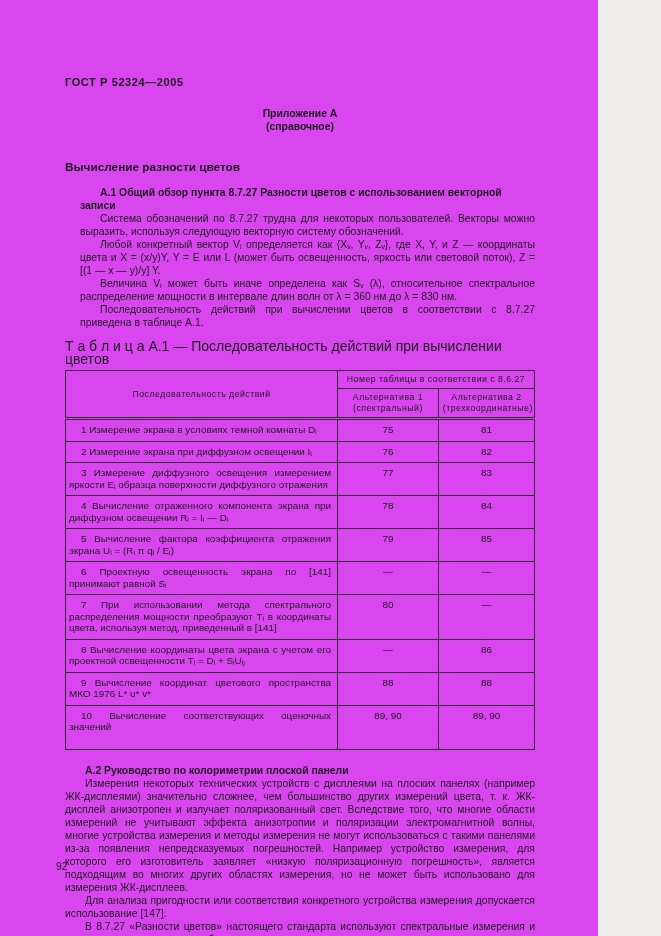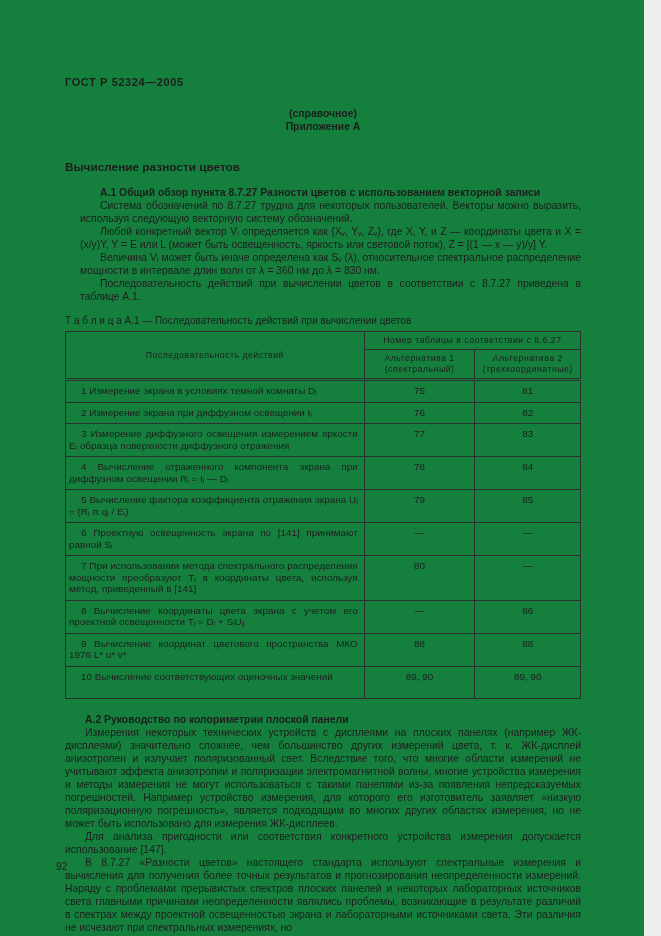--- a/index.html
+++ b/index.html
@@ -1,20 +1,20 @@
 <!DOCTYPE html>
 <html><head>
 <meta charset="utf-8">
 <style>
   * { box-sizing: border-box; margin: 0; padding: 0; }
   html, body { width: 661px; height: 936px; }
   body { background: #efeeec; }
   .page {
-    width: 644px; height: 936px;
-    background: #15803d;
+    width: 598px; height: 936px;
+    background: #d946ef;
     position: relative;
     padding: 76px 63px 6px 65px;
     font-family: "Liberation Sans", sans-serif;
     font-size: 10.4px;
     line-height: 13px;
     color: #1d1d1d;
   }
   .doc-header {
     font-weight: bold;
     font-size: 11px;
@@ -38,21 +38,21 @@
     font-weight: bold;
     text-indent: 20px;
     text-align: left;
   }
   p.body-p {
     text-align: justify;
     text-indent: 20px;
   }
   .table-caption {
     margin-top: 11px;
-    font-size: 10px;
+    font-size: 14px;
   }
   table.gost {
     width: 100%;
     border-collapse: collapse;
     margin-top: 4px;
     table-layout: fixed;
   }
   table.gost col.c1 { width: 58%; }
   table.gost col.c2 { width: 21.5%; }
   table.gost col.c3 { width: 20.5%; }
@@ -93,22 +93,22 @@
   }
 </style>
 </head>
 <body>
 
 <div class="page">
 
   <div class="doc-header">ГОСТ Р 52324—2005</div>
 
   <div class="appendix">
+    <div>Приложение А</div>
     <div>(справочное)</div>
-    <div>Приложение А</div>
   </div>
 
   <div class="doc-title">Вычисление разности цветов</div>
 
   <div class="section-a1">
     <p class="sec-heading">А.1 Общий обзор пункта 8.7.27 Разности цветов с использованием векторной записи</p>
     <p class="body-p">Система обозначений по 8.7.27 трудна для некоторых пользователей. Векторы можно выразить, используя следующую векторную систему обозначений.</p>
     <p class="body-p">Любой конкретный вектор Vᵢ определяется как {Xᵥ, Yᵥ, Zᵥ},  где  X, Y, и Z — координаты цвета и X = (x/y)Y, Y = Е или L (может быть освещенность, яркость или световой поток), Z = [(1 — x — y)/y] Y.</p>
     <p class="body-p">Величина Vᵢ может быть иначе определена как Sᵥ (λ), относительное спектральное распределение мощности в интервале длин волн от λ = 360 нм до λ = 830 нм.</p>
     <p class="body-p">Последовательность действий при вычислении цветов в соответствии с 8.7.27 приведена в таблице А.1.</p>

